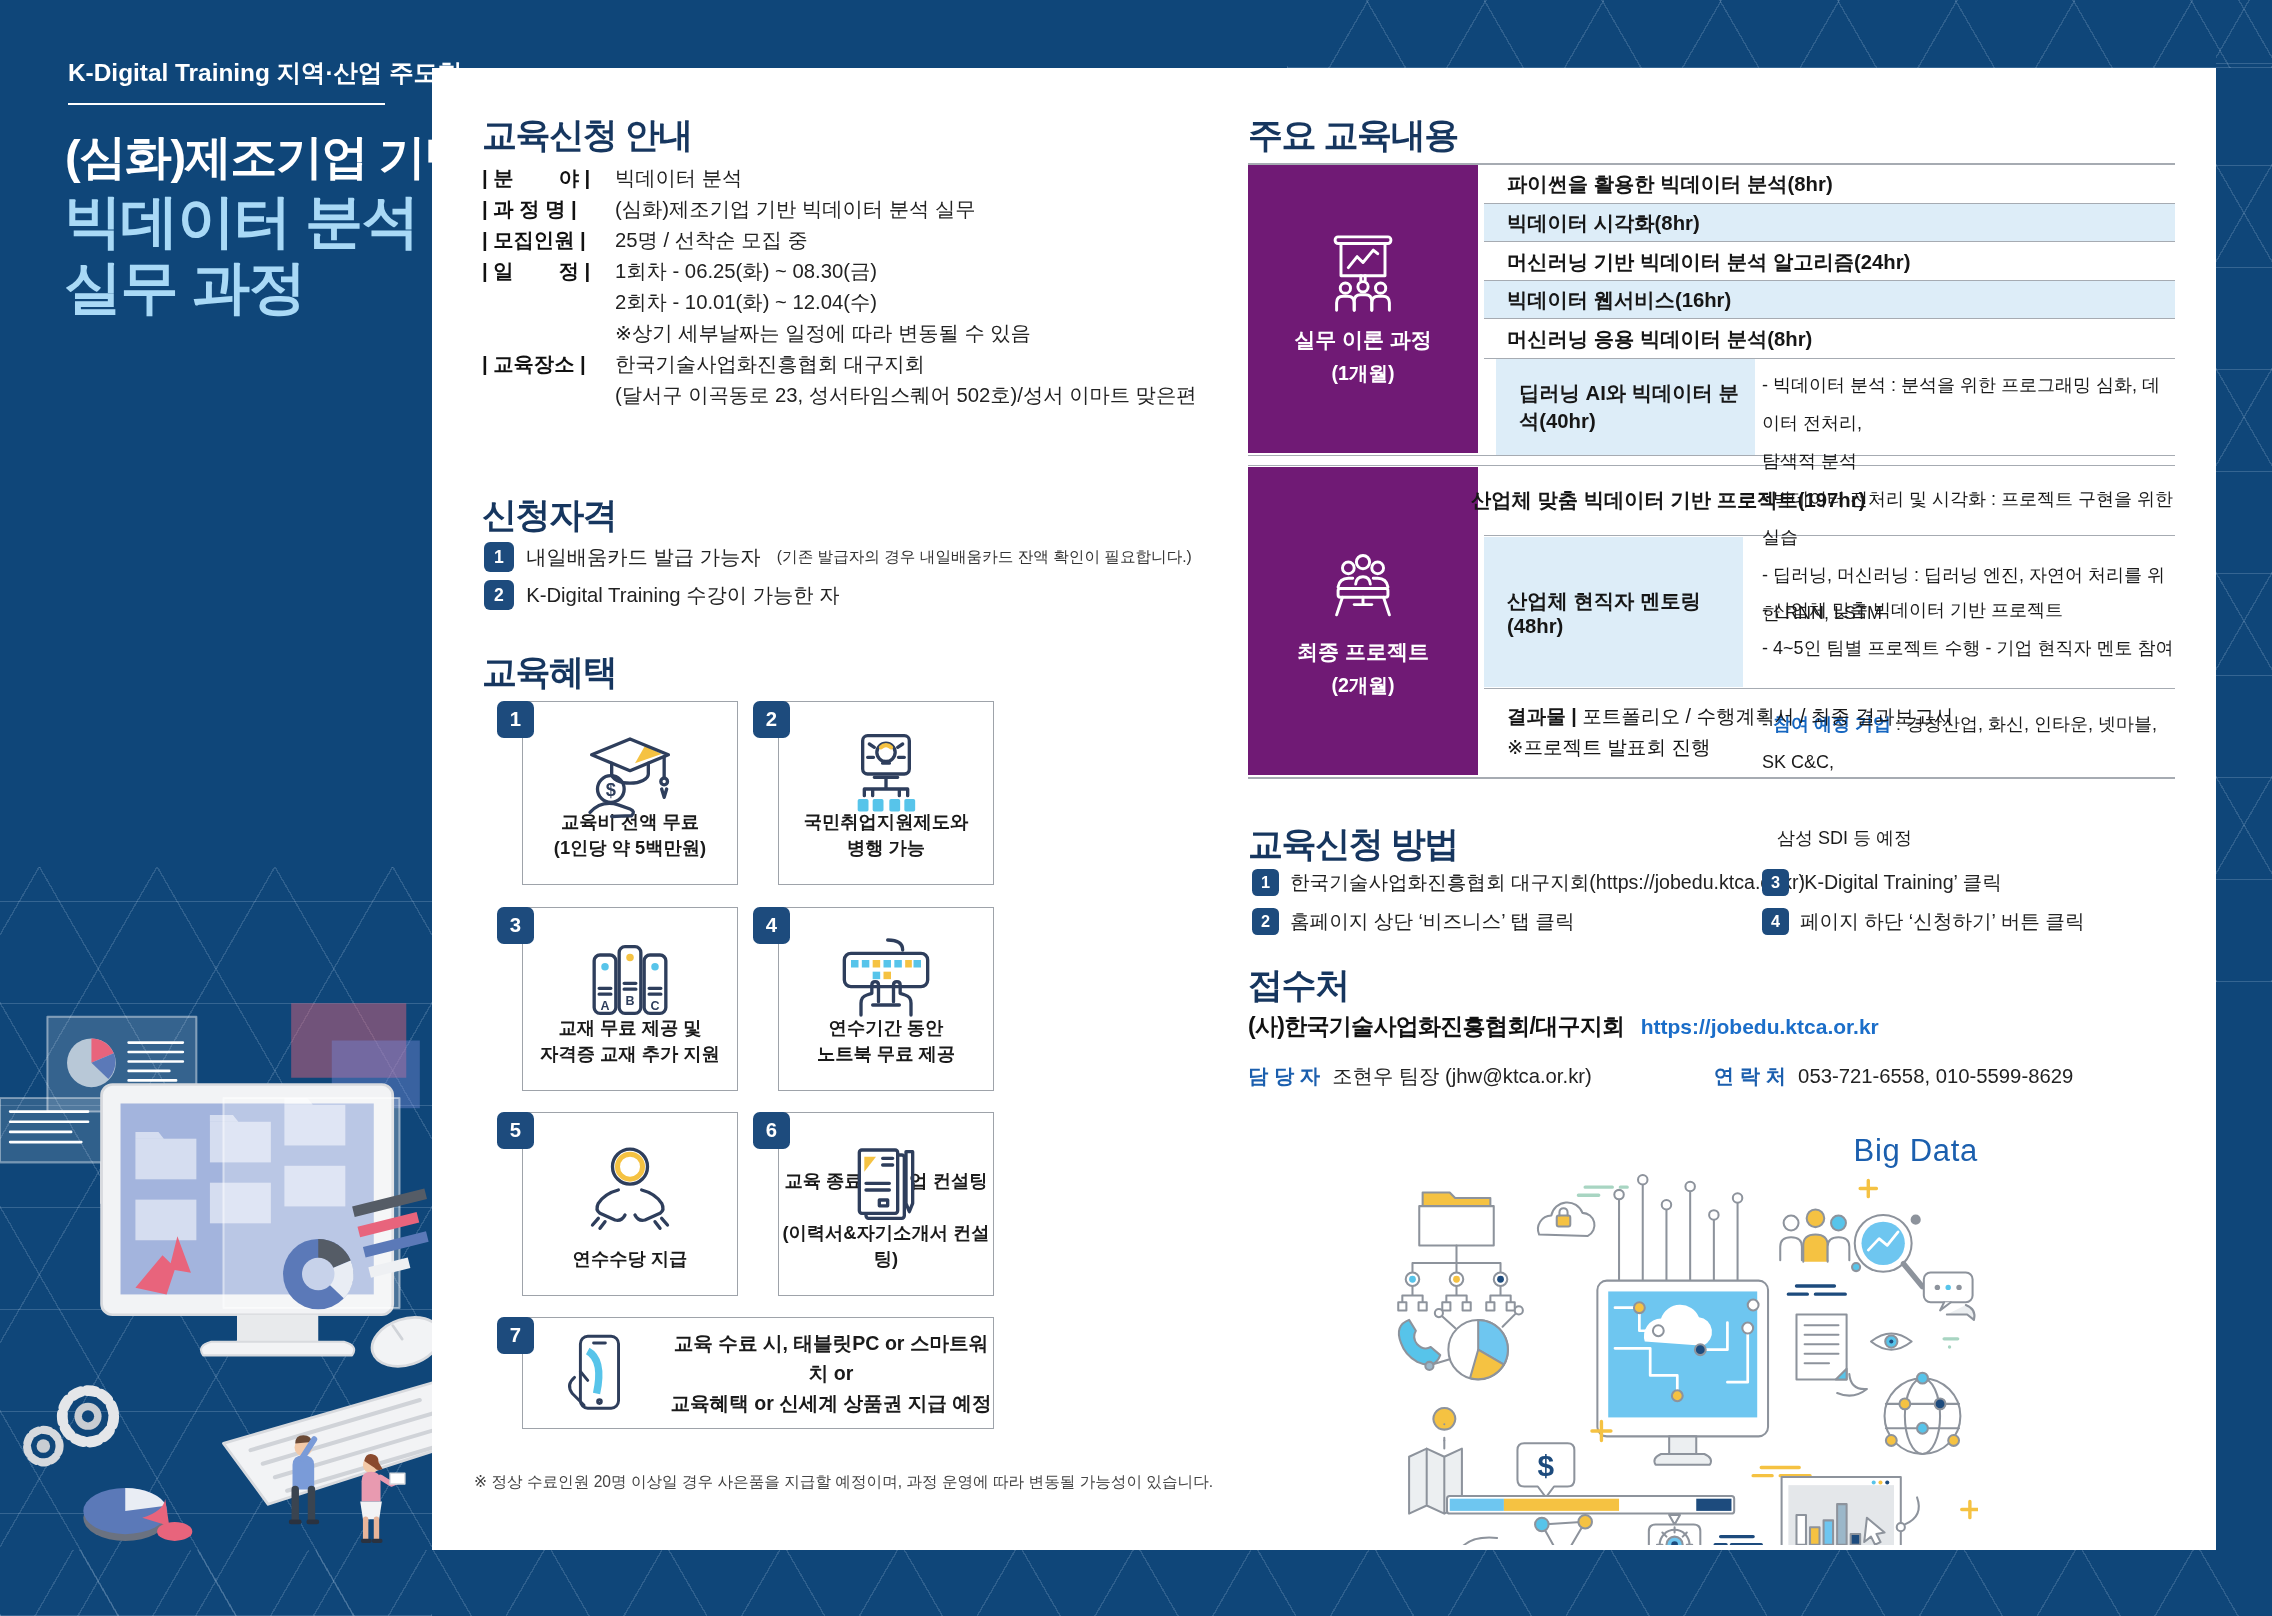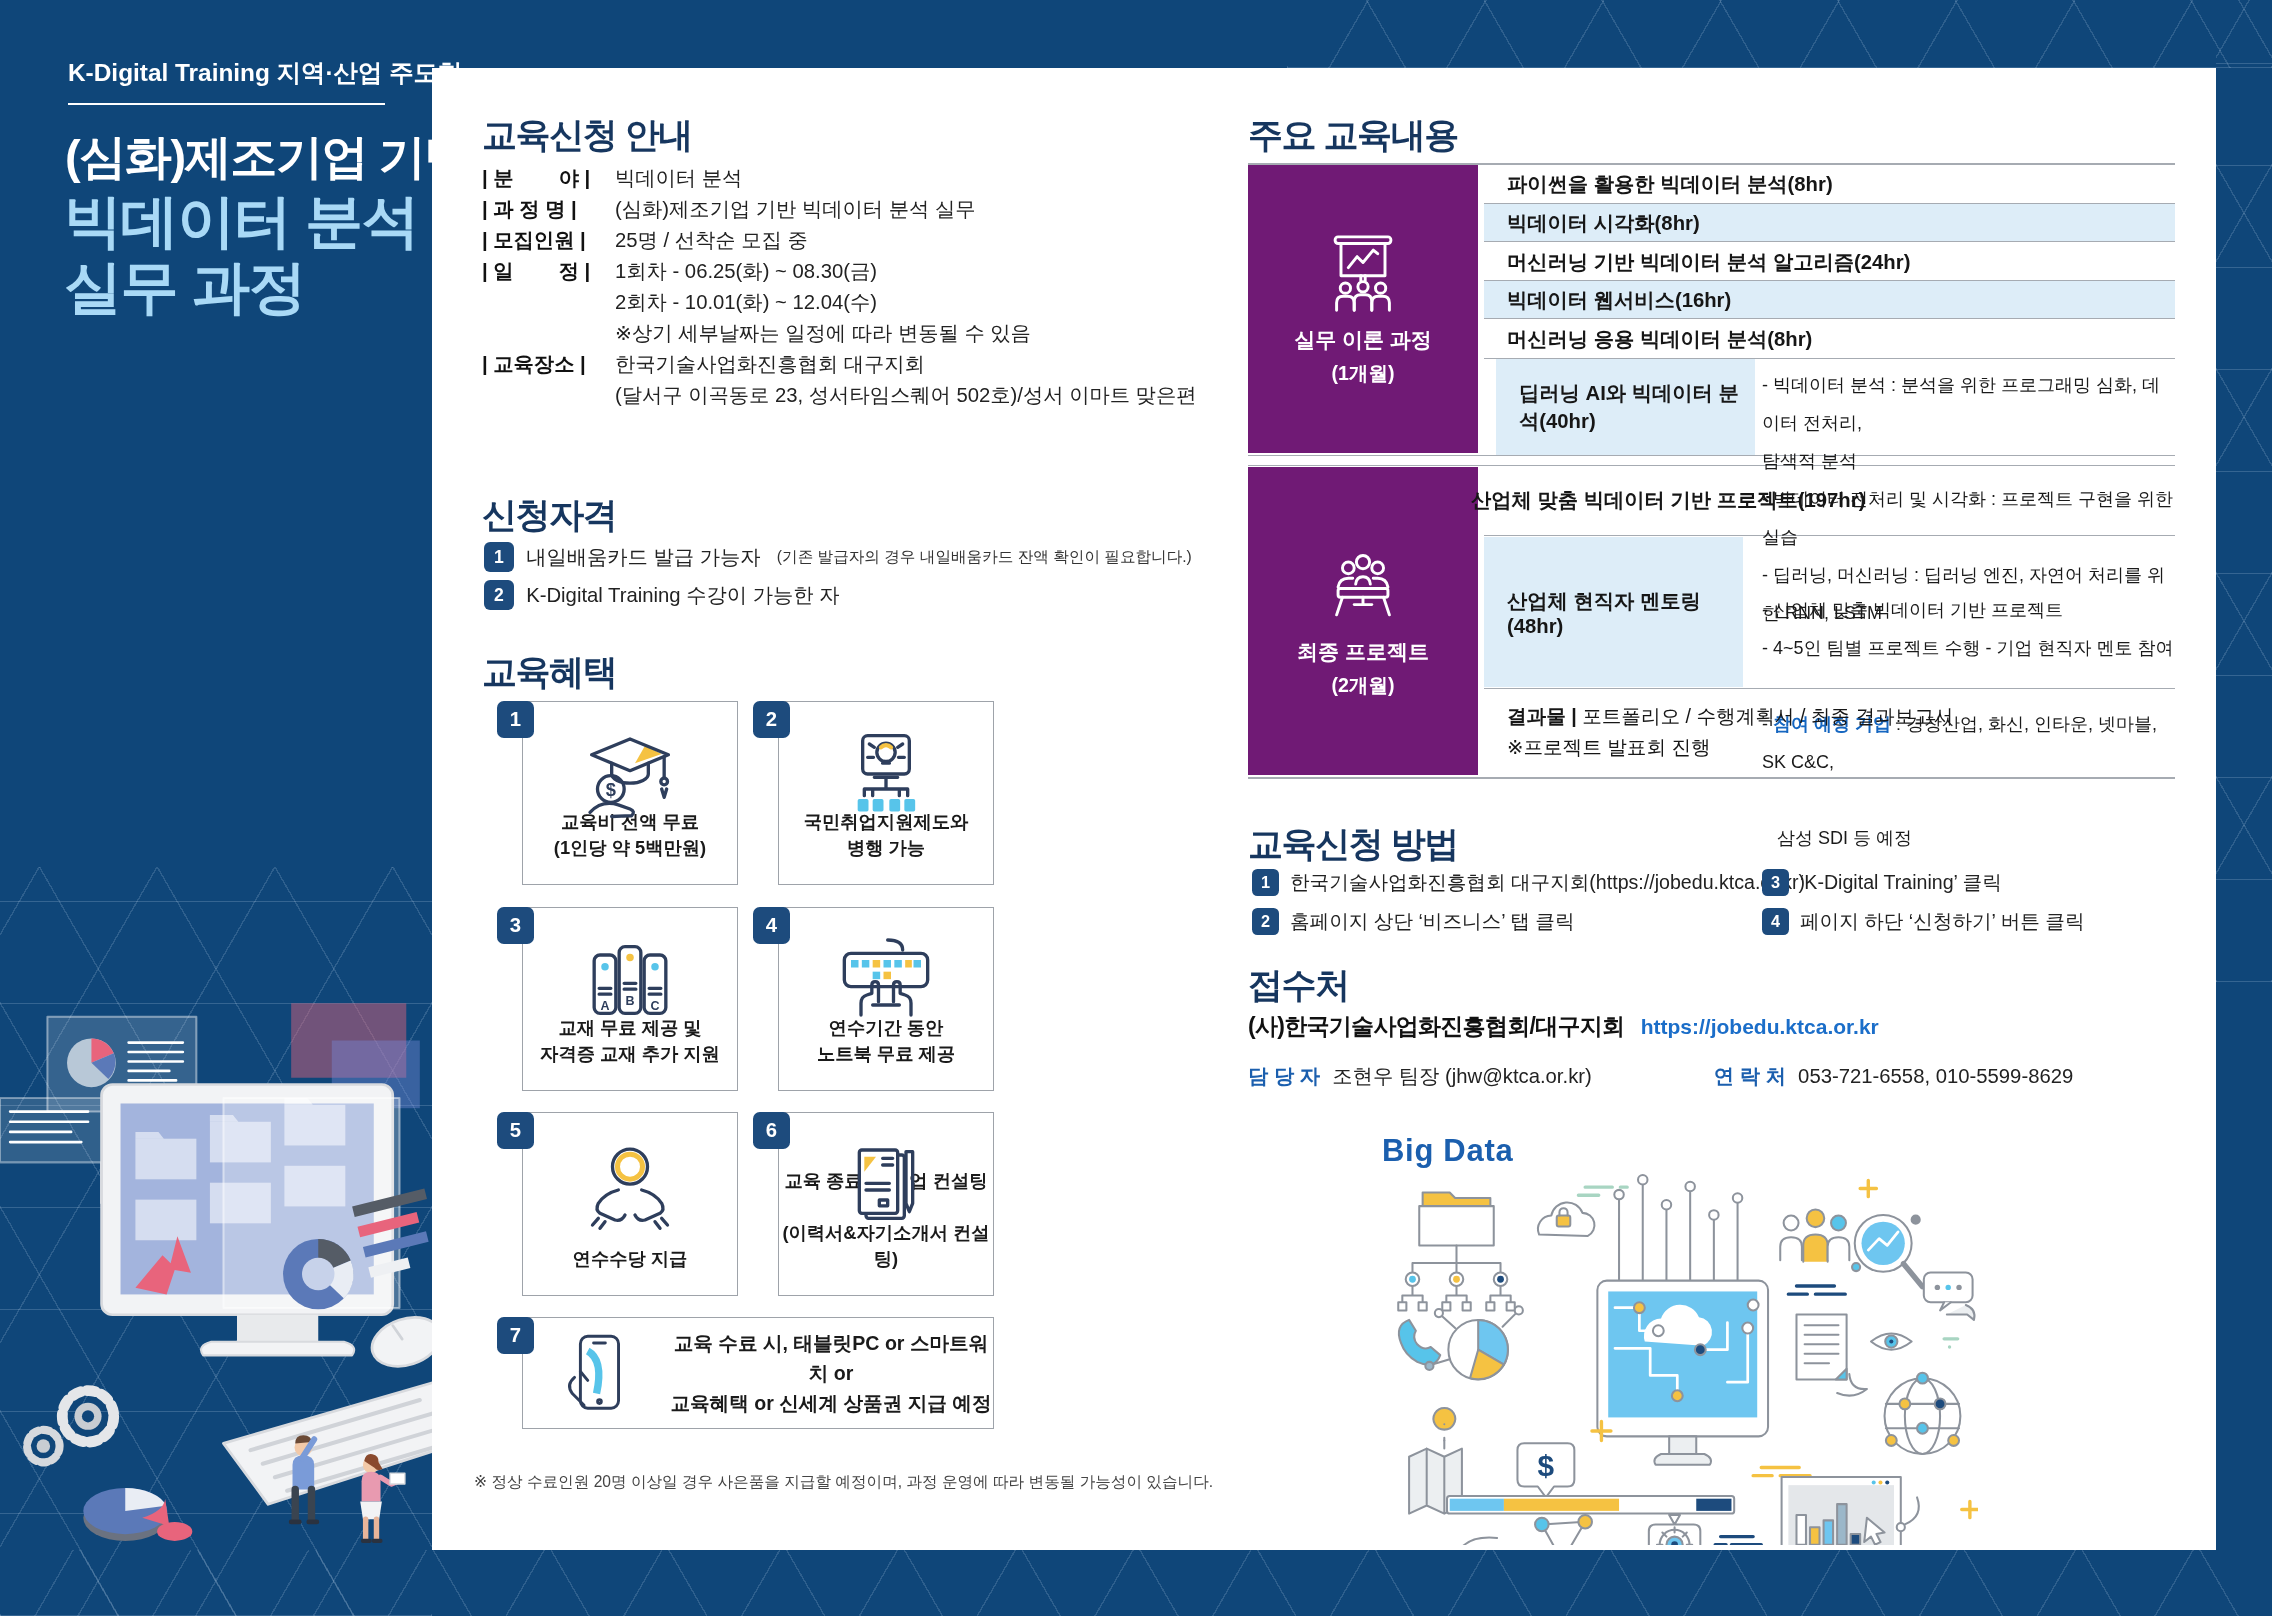--- a/index.html
+++ b/index.html
@@ -61,21 +61,21 @@
   .blue-strong{color:#1566c0;font-weight:bold;}
 
   
   .step{position:absolute;display:flex;align-items:center;gap:11px;font-size:19.6px;color:#222;}
   .step .nbadge{width:27px;height:27px;font-size:16.3px;border-radius:5.4px;}
   .org{font-size:23px;font-weight:800;color:#111;letter-spacing:-0.7px;}
   .url{font-size:21px;font-weight:bold;color:#1b6ec9;}
   .clabel{font-size:20.3px;font-weight:800;color:#1b5fae;}
   .cvalue{font-size:20.3px;color:#222;}
 
-  .bigdata-title{font-size:31px;font-weight:700;color:#1b5fae;letter-spacing:0.7px;text-align:left;}
+  .bigdata-title{font-size:31px;font-weight:400;color:#1b5fae;letter-spacing:0.7px;text-align:right;}
 
   svg{display:block;}
   .icon-stroke{stroke:#2e3e5c;stroke-width:4;fill:none;stroke-linecap:round;stroke-linejoin:round;}
 </style>
 </head>
 <body>
 
 <div class="page">
 
   <div class="abs mesh" style="left:1287px;top:0;width:985px;height:68px;"></div>

